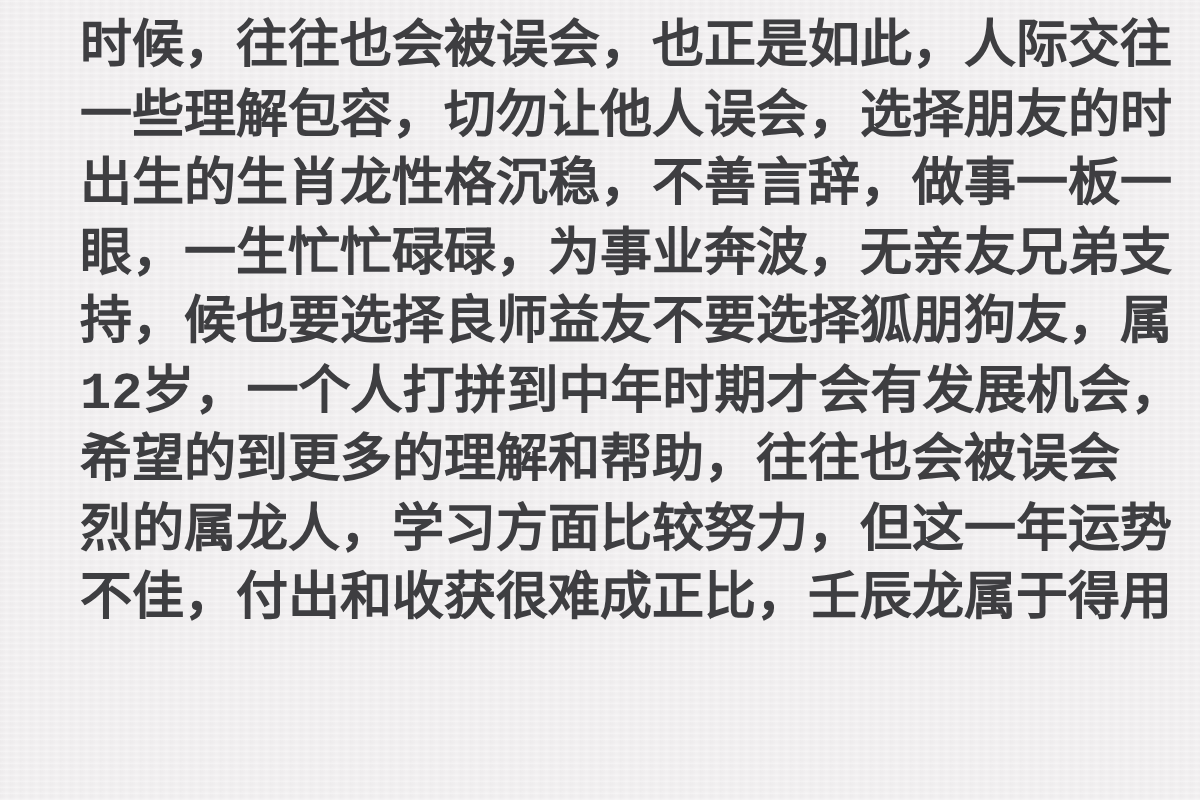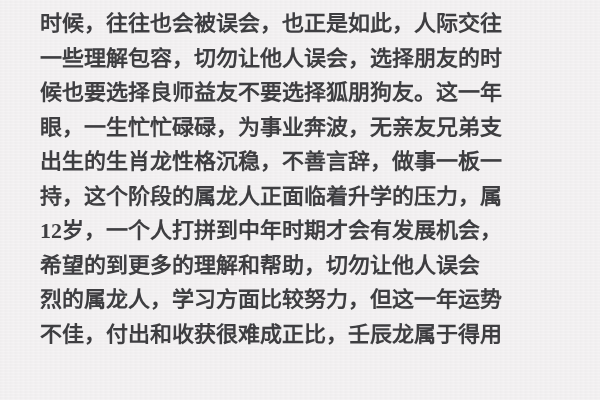--- a/index.html
+++ b/index.html
@@ -18,36 +18,35 @@
       repeating-linear-gradient(0deg, rgba(255,255,255,0.30) 0px, rgba(255,255,255,0) 1px, rgba(0,0,0,0.012) 2px, rgba(255,255,255,0) 3px),
       repeating-linear-gradient(90deg, rgba(0,0,0,0.008) 0px, rgba(255,255,255,0) 2px, rgba(255,255,255,0.18) 3px, rgba(255,255,255,0) 5px);
   }
   .page {
     width: 600px;
     height: 400px;
     padding: 7px 12px 0 40px;
     overflow: hidden;
   }
   .line {
-    font-family: Liberation Serif, serif;
+    font-family: Liberation Mono, monospace;
     font-weight: 700;
-    font-size: 22px;
+    font-size: 26px;
     line-height: 34.5px;
     letter-spacing: 0;
     color: var(--text-color);
     white-space: nowrap;
   }
 </style>
 </head>
 <body>
 
 <main class="page">
   <div class="line">时候，往往也会被误会，也正是如此，人际交往</div>
   <div class="line">一些理解包容，切勿让他人误会，选择朋友的时</div>
-  <div class="line">候也要选择良师益友不要选择狐朋狗友。这一年</div>
+  <div class="line">出生的生肖龙性格沉稳，不善言辞，做事一板一</div>
   <div class="line">眼，一生忙忙碌碌，为事业奔波，无亲友兄弟支</div>
-  <div class="line">出生的生肖龙性格沉稳，不善言辞，做事一板一</div>
-  <div class="line">持，这个阶段的属龙人正面临着升学的压力，属</div>
+  <div class="line">持，候也要选择良师益友不要选择狐朋狗友，属</div>
   <div class="line">12岁，一个人打拼到中年时期才会有发展机会，</div>
-  <div class="line">希望的到更多的理解和帮助，切勿让他人误会</div>
+  <div class="line">希望的到更多的理解和帮助，往往也会被误会</div>
   <div class="line">烈的属龙人，学习方面比较努力，但这一年运势</div>
   <div class="line">不佳，付出和收获很难成正比，壬辰龙属于得用</div>
 </main>
 
 </body></html>

